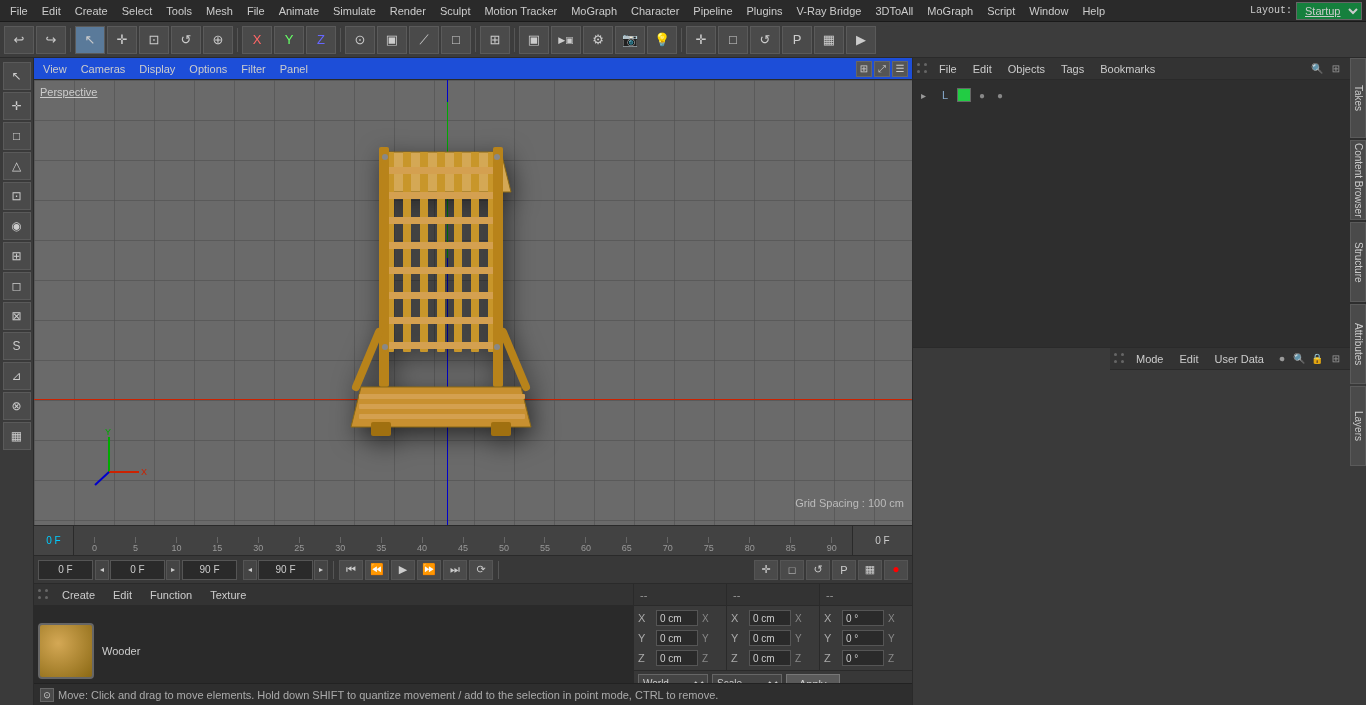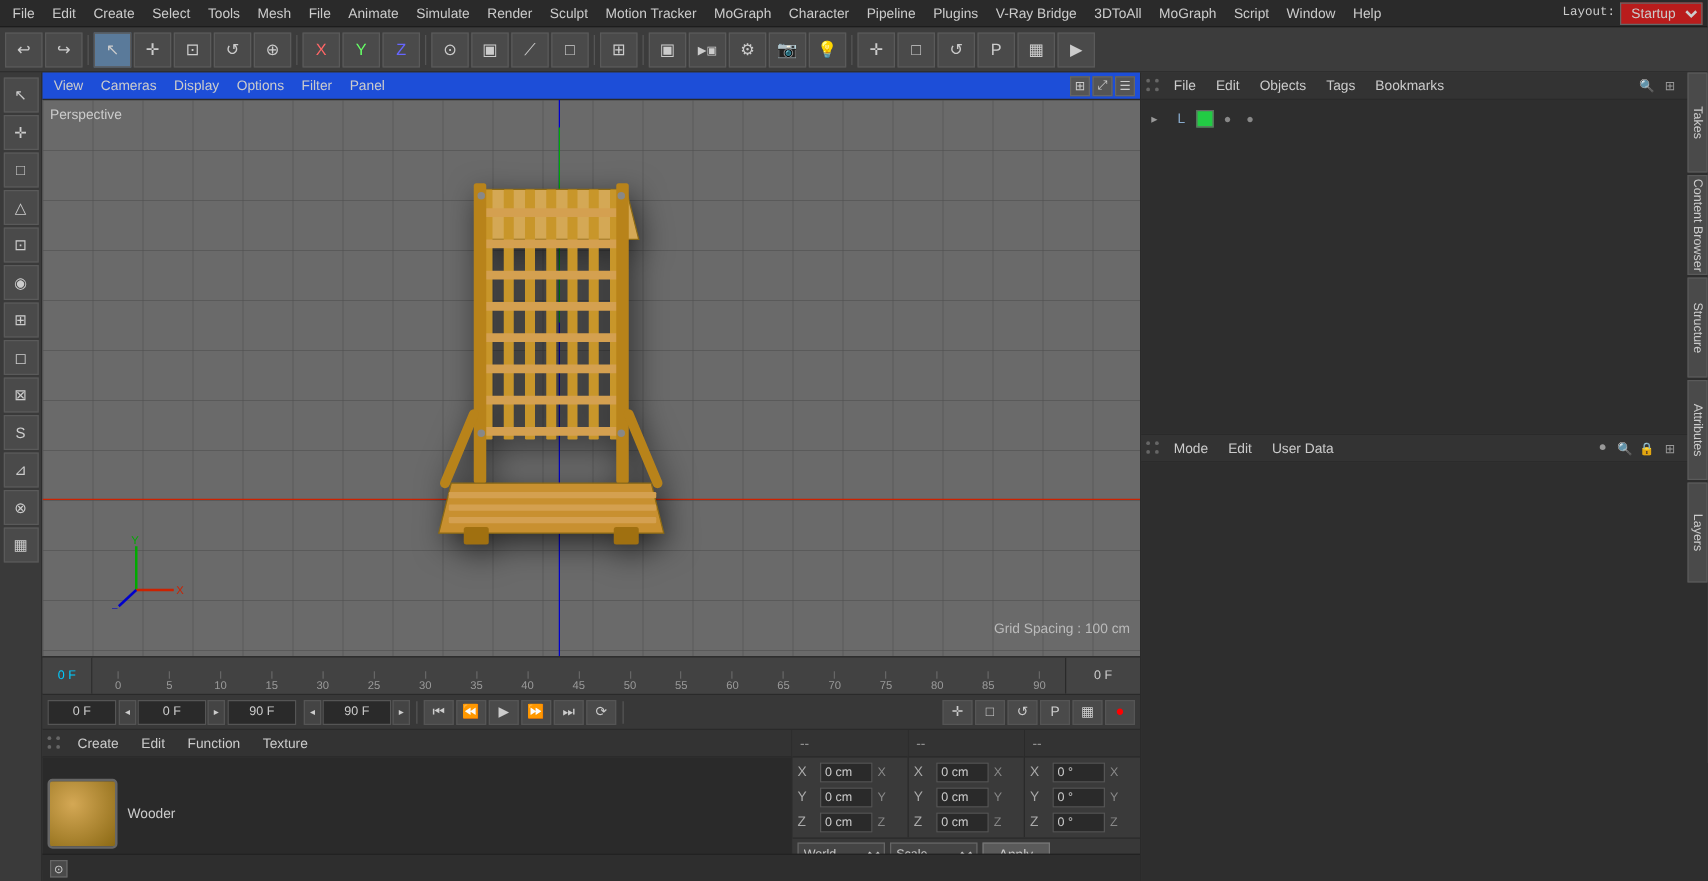--- a/index.html
+++ b/index.html
@@ -23,26 +23,27 @@
       white-space: nowrap;
     }
     .menu-layout {
       margin-left: auto;
       display: flex;
       align-items: center;
       gap: 4px;
     }
     .layout-label { color: #ccc; font-size: 10px; font-family: Liberation Mono, monospace; }
     .layout-select {
-      background: #b91c1c;
+      background: #15803d;
       border: 1px solid #666;
       color: #ccc;
       font-size: 11px;
       padding: 1px 4px;
       height: 18px;
+      text-decoration: underline;
     }
 
     
     #main-toolbar {
       height: 36px;
       background: #3c3c3c;
       display: flex;
       align-items: center;
       padding: 0 4px;
       gap: 2px;
@@ -149,20 +150,21 @@
       background-size: 40px 40px;
     }
 
     .perspective-label {
       position: absolute;
       top: 6px;
       left: 6px;
       color: #ccc;
       font-size: 11px;
       z-index: 10;
+      text-decoration: underline;
     }
 
     
     .rack-object {
       position: absolute;
       top: 50%;
       left: 50%;
       transform: translate(-60%, -50%);
     }
 
@@ -392,20 +394,21 @@
       justify-content: center;
       font-size: 10px;
       color: #888;
     }
 
     
     #attributes-panel {
       flex: 1;
       display: flex;
       flex-direction: column;
+      align-items: flex-end;
     }
     .attr-header {
       height: 22px;
       background: #333;
       display: flex;
       align-items: center;
       padding: 0 4px;
       gap: 4px;
       border-bottom: 1px solid #2a2a2a;
     }
@@ -1010,20 +1013,21 @@
               <option>Scale</option>
             </select>
             <button class="apply-btn">Apply</button>
           </div>
         </div>
       </div>
     </div>
 
     <div id="status-bar">
       <div class="status-icon">⊙</div>
+      <span class="status-text">Move: Click and drag to move elements. Hold down SHIFT to quantize movement / add to the selection in point mode, CTRL to remove.</span>
     </div>
   </div>
 
   <div id="right-panel">
 
     <div id="objects-panel">
       <div class="panel-header">
         <div class="panel-grip">
           <div class="grip-dot"></div>
             <div class="grip-dot"></div>

